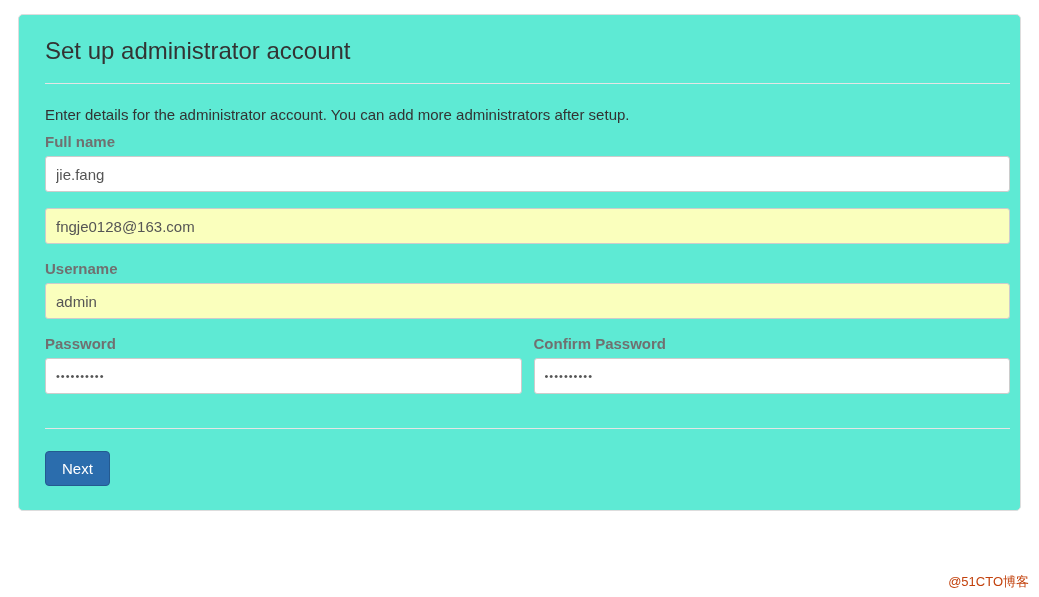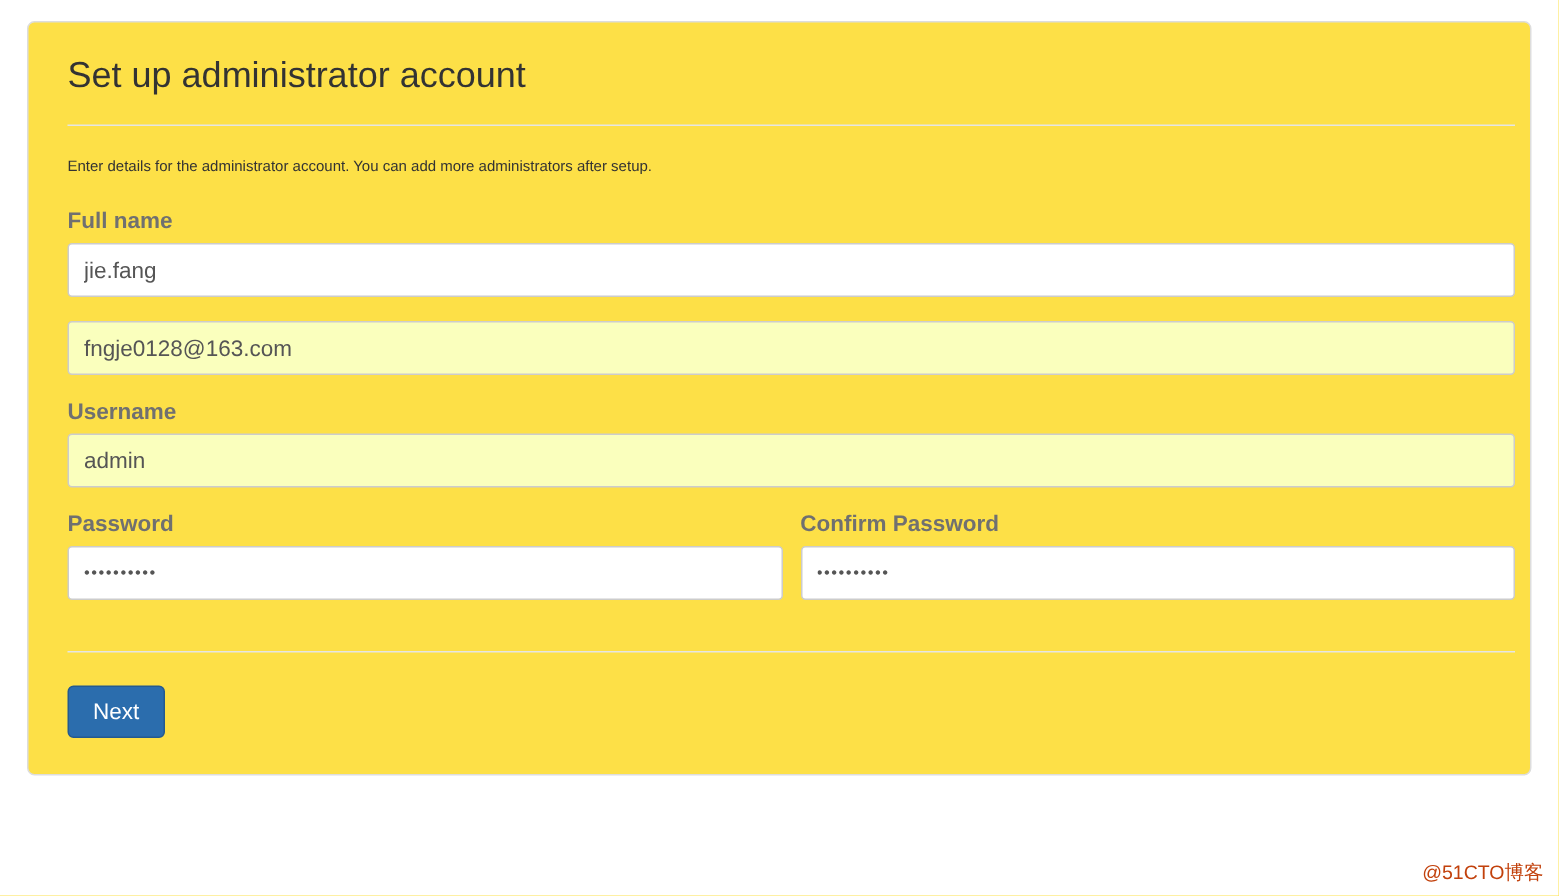--- a/index.html
+++ b/index.html
@@ -12,43 +12,43 @@
       background: #ffffff;
       width: 1039px;
       height: 597px;
       padding: 14px 18px;
       position: relative;
     }
     .panel {
       border: 1px solid #ddd;
       border-radius: 5px;
       padding: 22px 10px 24px 26px;
-      background: #fde047;
+      background: #5eead4;
     }
     .panel-title {
       font-size: 24px;
       font-weight: 400;
       color: #333;
       margin-bottom: 18px;
     }
     .hr {
       border: none;
       border-top: 1px solid #e5e5e5;
       margin-bottom: 22px;
     }
     .hr-bottom {
       border: none;
       border-top: 1px solid #e5e5e5;
       margin-top: 18px;
       margin-bottom: 22px;
     }
     .description {
-      font-size: 10px;
+      font-size: 15px;
       color: #333;
-      margin-bottom: 22px;
+      margin-bottom: 10px;
     }
     .form-group {
       margin-bottom: 16px;
     }
     .form-label {
       display: block;
       font-size: 15px;
       color: #707070;
       margin-bottom: 6px;
       font-weight: 700;

